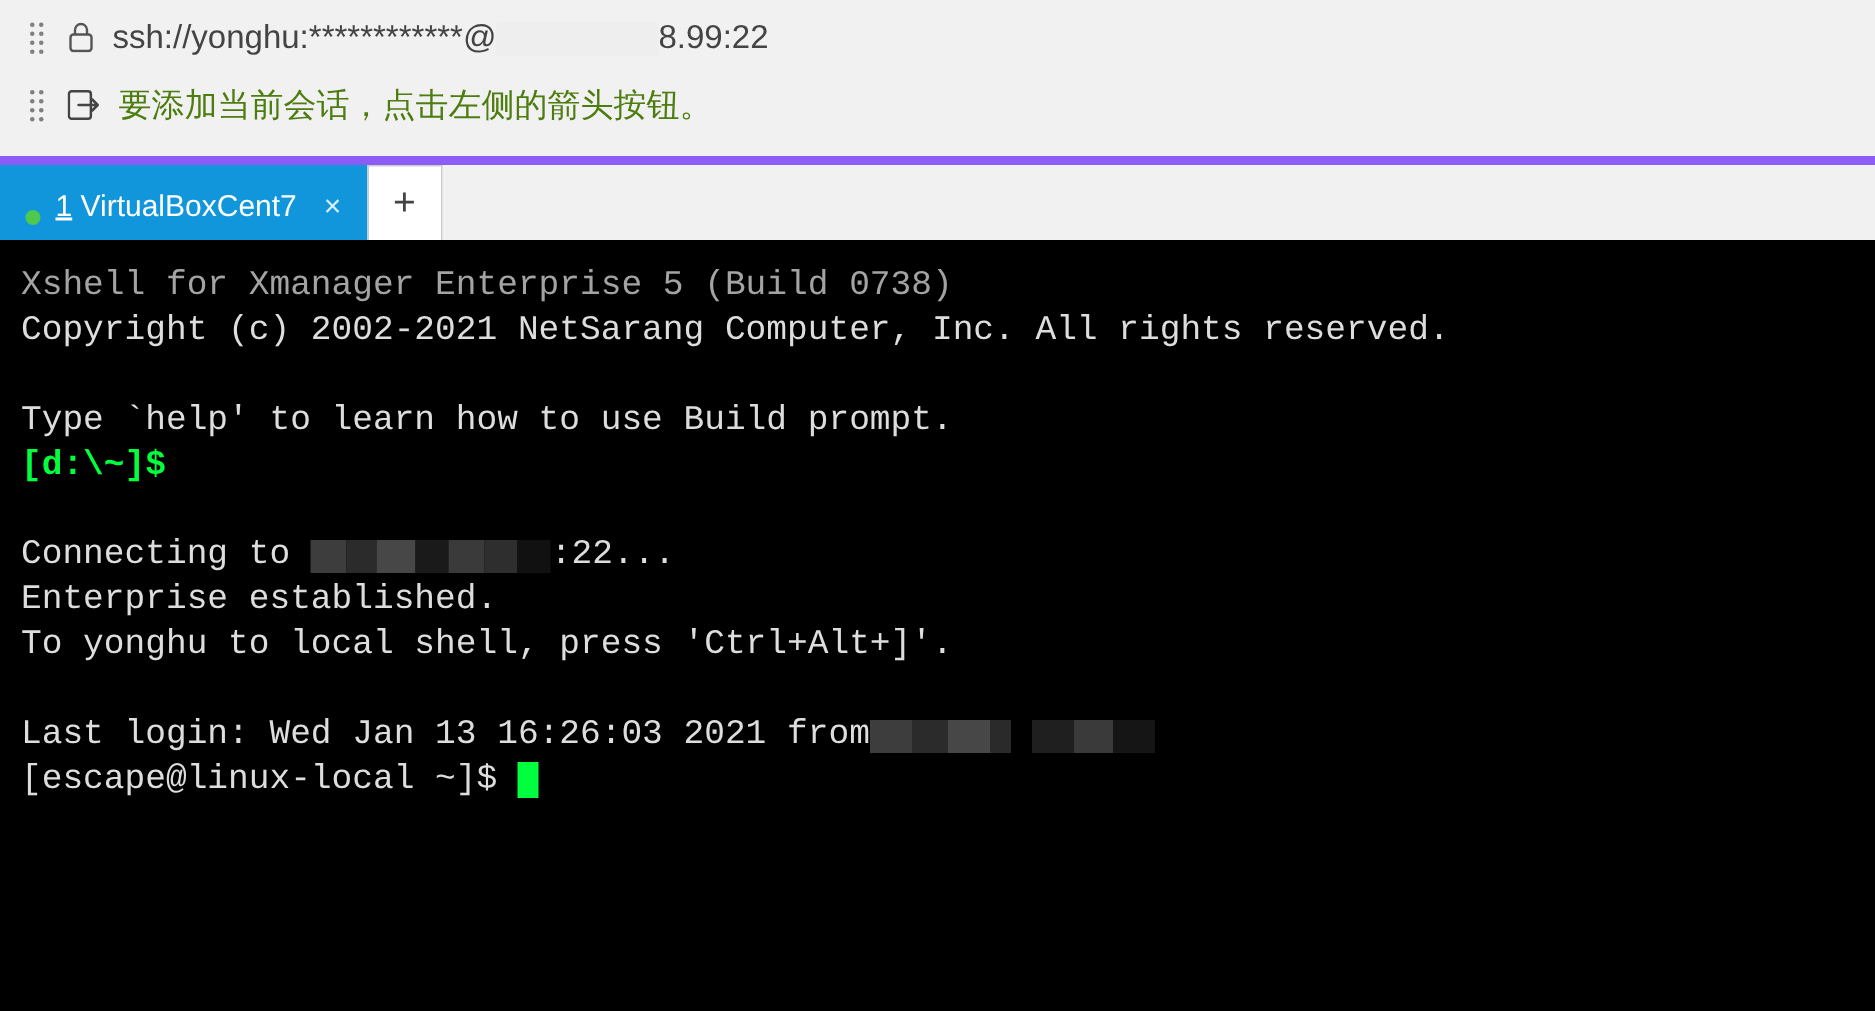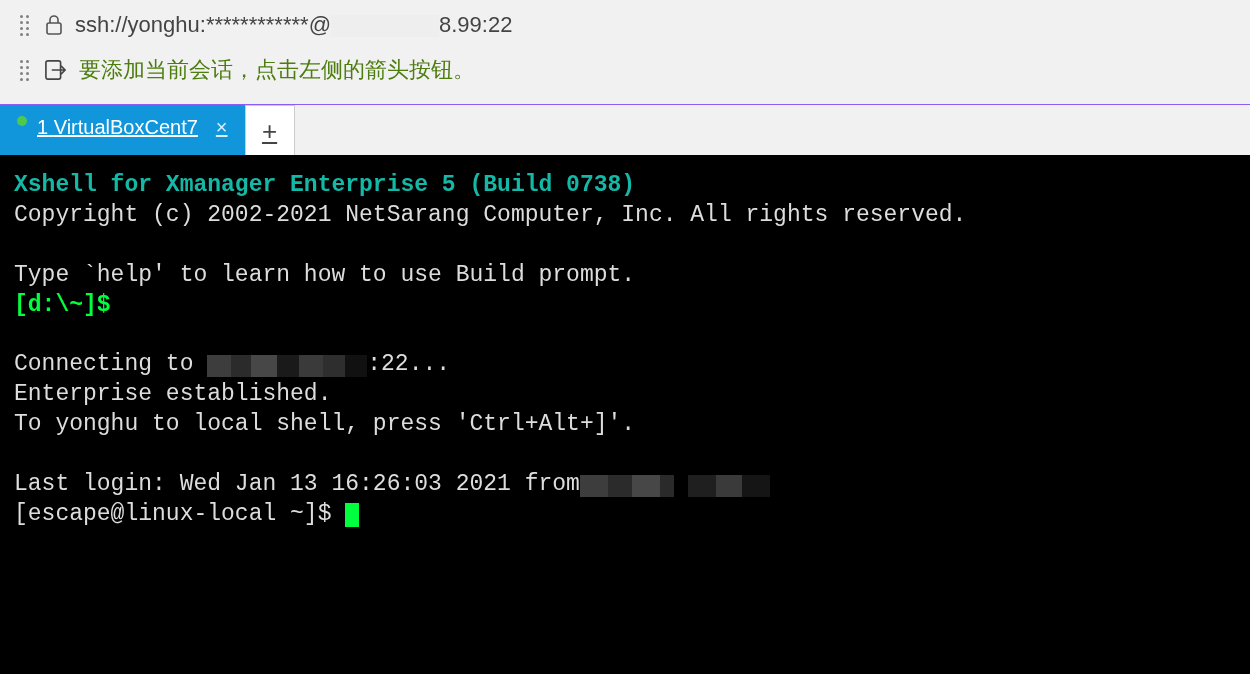--- a/index.html
+++ b/index.html
@@ -5,21 +5,21 @@
     * { margin: 0; padding: 0; box-sizing: border-box; }
     body {
       font-family: -apple-system, "Segoe UI", Arial, sans-serif;
       background: #ffffff;
       width: 1250px;
       height: 674px;
       overflow: hidden;
     }
     .header-bar {
       background: #f1f1f1;
-      border-bottom: 1px solid #8b5cf6;
+      border-bottom: 6px solid #8b5cf6;
     }
     .address-row {
       display: flex;
       align-items: center;
       padding: 6px 12px 6px 20px;
       gap: 12px;
       height: 50px;
     }
     .drag-handle {
       display: flex;
@@ -75,30 +75,29 @@
       color: #4d7c0f;
     }
     .tab-bar {
       display: flex;
       align-items: flex-end;
       background: #f1f1f1;
       padding: 0;
     }
     .tab {
       display: flex;
-      align-items: flex-start;
+      align-items: flex-end;
       gap: 10px;
       padding: 10px 16px;
       border: 1px solid #cccccc;
       border-bottom: none;
       font-size: 20px;
       cursor: pointer;
       height: 50px;
       position: relative;
-      text-decoration: underline;
     }
     .tab.active {
       background: #1296db;
       color: #ffffff;
       border-color: #1296db;
       font-weight: 500;
     }
     .tab .status-dot {
       width: 10px;
       height: 10px;
@@ -127,21 +126,21 @@
       background: #000000;
       color: #dddddd;
       font-family: "Consolas", "Courier New", monospace;
       font-size: 23px;
       line-height: 1.3;
       padding: 16px 14px;
       height: calc(674px - 50px - 54px - 50px);
       white-space: pre;
       overflow: hidden;
     }
-    .term-bold { font-weight: bold; color: #14b8a6; }
+    .term-bold { font-weight: normal; color: #a3a3a3; }
     .term-green { color: #00ff3c; font-weight: bold; }
     .cursor-block {
       display: inline-block;
       width: 14px;
       height: 24px;
       background: #00ff3c;
       vertical-align: text-bottom;
     }
     .pixelate {
       display: inline-flex;

